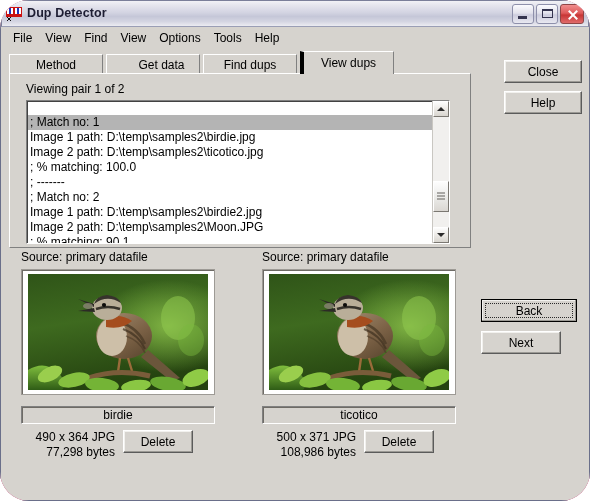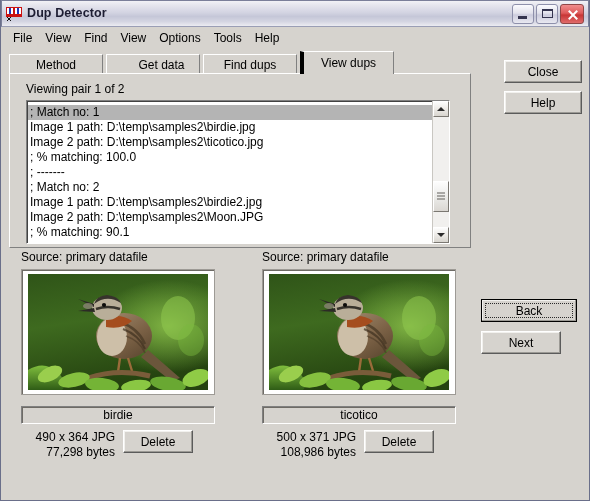--- a/index.html
+++ b/index.html
@@ -9,20 +9,21 @@
   }
   body {
     font-family: "Liberation Sans", sans-serif;
   }
   #app {
     position: relative;
     width: 590px;
     height: 501px;
     overflow: hidden;
     background: #be185d;
+    border-radius: 29px;
   }
 
   
   .window {
     position: absolute;
     left: 0; top: 0;
     width: 590px;
     height: 501px;
     box-sizing: border-box;
     background: #d6d3ce;
@@ -193,21 +194,21 @@
     background: #ffffff;
     border: 1px solid #808080;
     border-right-color: #ffffff;
     border-bottom-color: #ffffff;
     box-shadow: inset 1px 1px 0 #424242;
     overflow: hidden;
     display: flex;
   }
   .list-items {
     flex: 1 1 auto;
-    padding: 4px 0 0 1px;
+    padding: 14px 0 0 1px;
     overflow: hidden;
   }
   .list-row {
     height: 15px;
     line-height: 15px;
     font-size: 12px;
     color: #000000;
     padding-left: 2px;
     white-space: nowrap;
     cursor: default;

